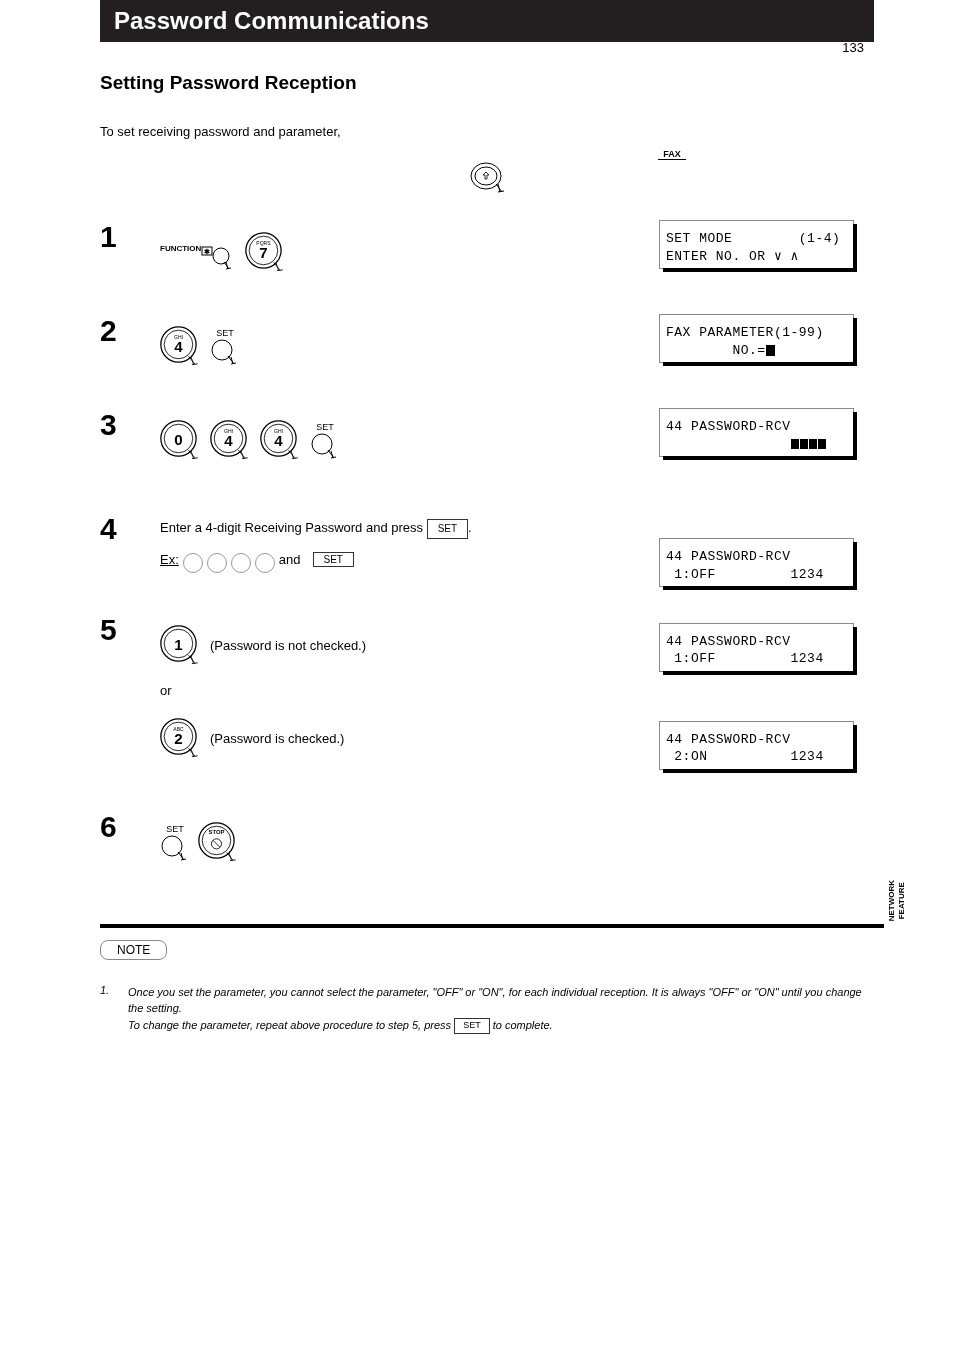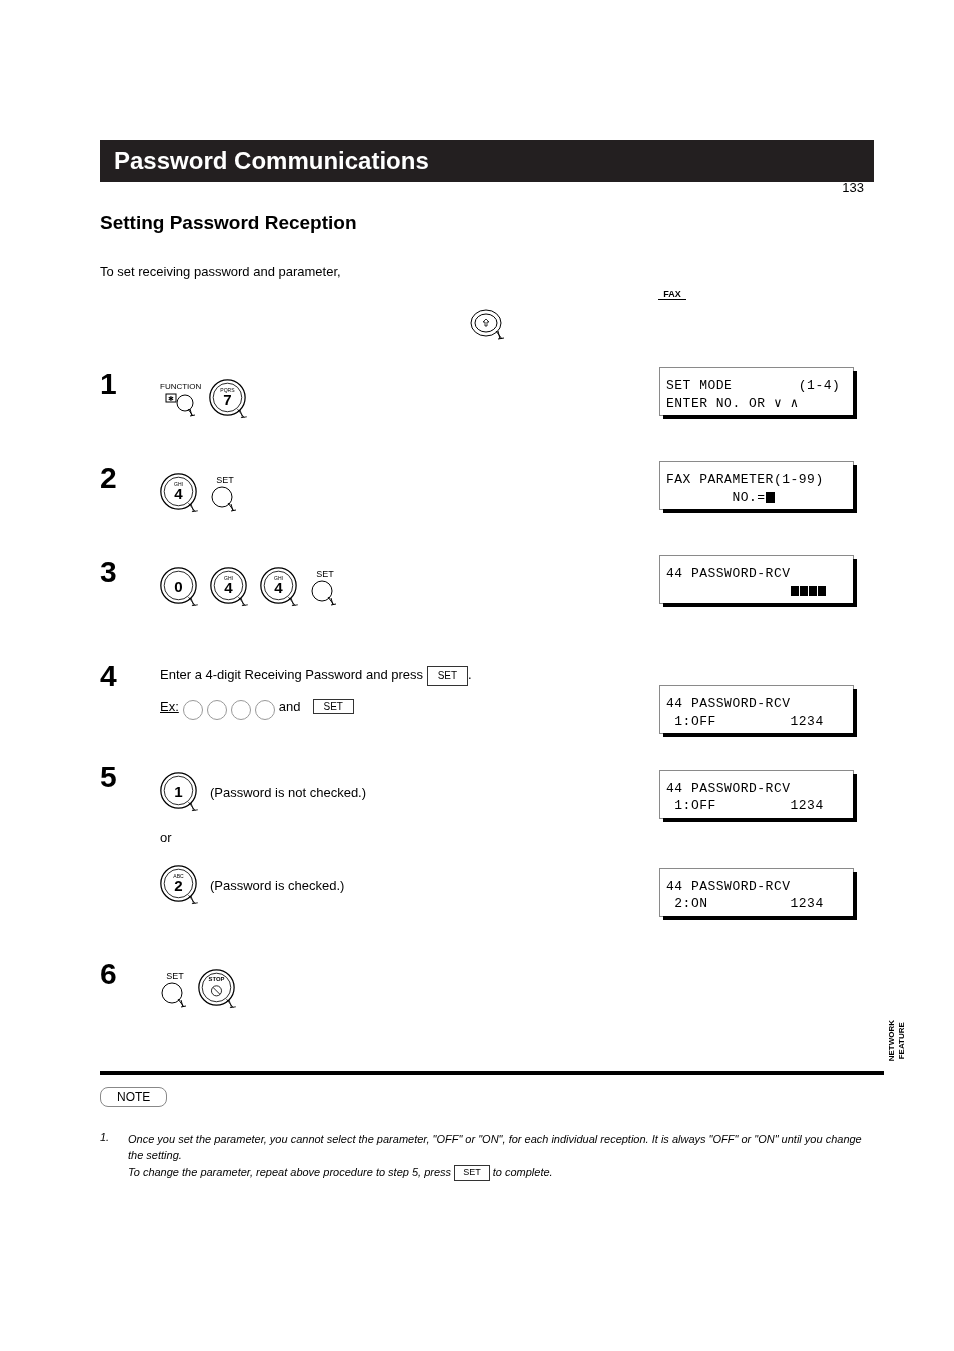--- a/index.html
+++ b/index.html
@@ -16,21 +16,20 @@
       position: relative;
       height: 100%;
     }
     .page-num-top {
       position: absolute;
       top: 40px;
       right: 90px;
       font-size: 13px;
     }
     .title-bar {
-      margin-top: 140px;
       margin-left: 10px;
       margin-right: 0;
       height: 42px;
       background: #231f20;
       color: #fff;
       display: flex;
       align-items: center;
       padding-left: 14px;
       font-size: 24px;
       font-weight: bold;
@@ -117,24 +116,23 @@
       height: 42px;
     }
     .set-btn-wrap {
       display: flex;
       flex-direction: column;
       align-items: center;
       font-size: 9px;
     }
     .func-btn-wrap {
       display: flex;
-      flex-direction: column;
-      align-items: flex-end;
+      align-items: flex-start;
       font-size: 8px;
-      font-weight: normal;
+      font-weight: bold;
     }
     .digit-placeholder {
       display: flex;
       gap: 4px;
       margin-left: 40px;
       margin-top: 6px;
     }
     .digit-circle {
       width: 20px;
       height: 20px;
@@ -225,21 +223,21 @@
 
   <div class="title-bar">
     <span>Password Communications</span>
   </div>
 
   <div class="section-heading">Setting Password Reception</div>
 
   <div class="intro">To set receiving password and parameter,</div>
 
   <div class="fax-button-wrap">
-    <div style="font-size:9px;font-weight:bold;text-align:center;border-bottom:1px solid #000;width:28px;margin:0 auto 9px;">FAX</div>
+    <div style="font-size:9px;font-weight:bold;text-align:center;border-bottom:1px solid #000;width:28px;margin:0 auto 2px;">FAX</div>
     <svg class="btn-icon" width="40" height="34" viewBox="0 0 40 34">
       <ellipse cx="16" cy="14" rx="15" ry="13" fill="none" stroke="#000" stroke-width="1"></ellipse>
       <ellipse cx="16" cy="14" rx="11" ry="9" fill="none" stroke="#000" stroke-width="1"></ellipse>
       <path d="M16 10 l-3 3 h2 v4 h2 v-4 h2 z" fill="none" stroke="#000" stroke-width="0.8"></path>
       <path d="M26 22 l6 8 M30 30 l-2 -8 M28 30 l6 -1" fill="none" stroke="#000" stroke-width="1"></path>
     </svg>
   </div>
 
   <div class="step">
     <div class="step-num">1</div>

